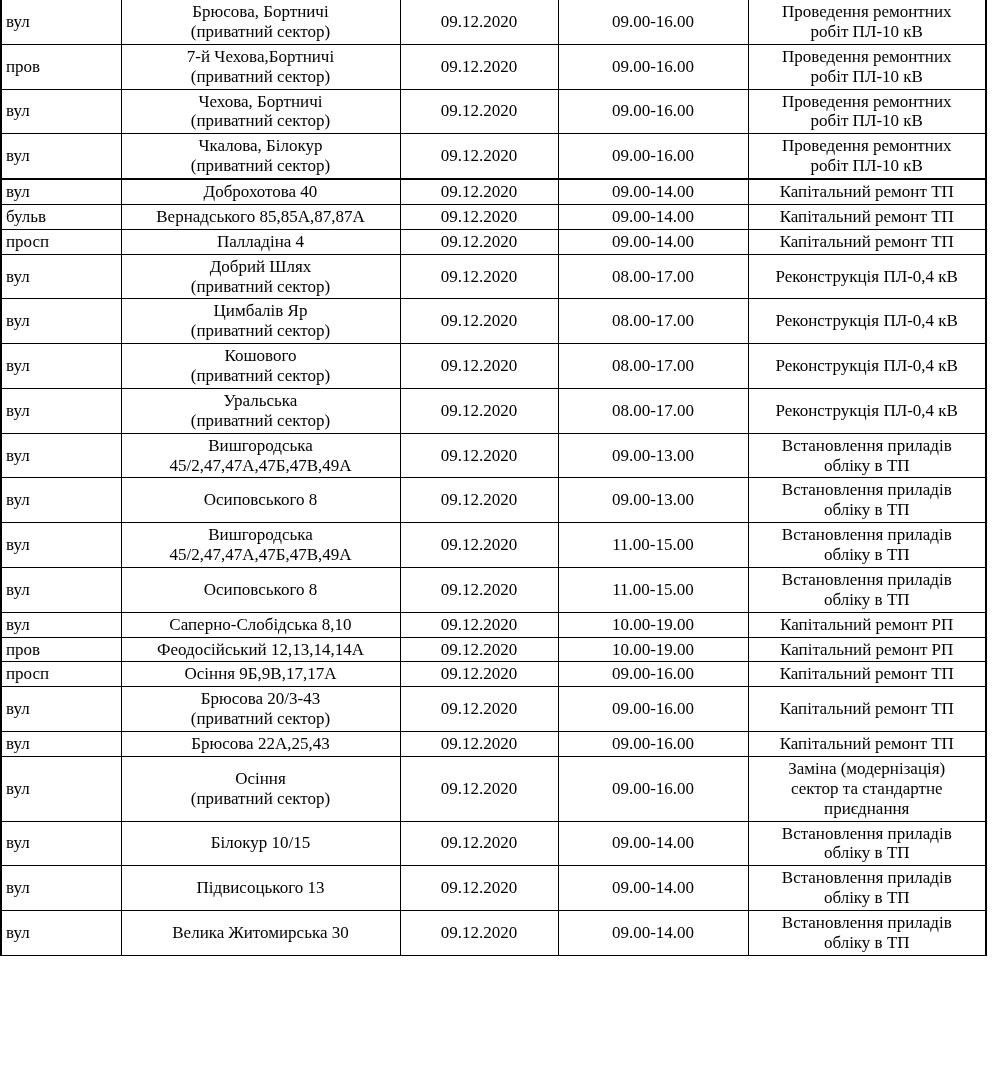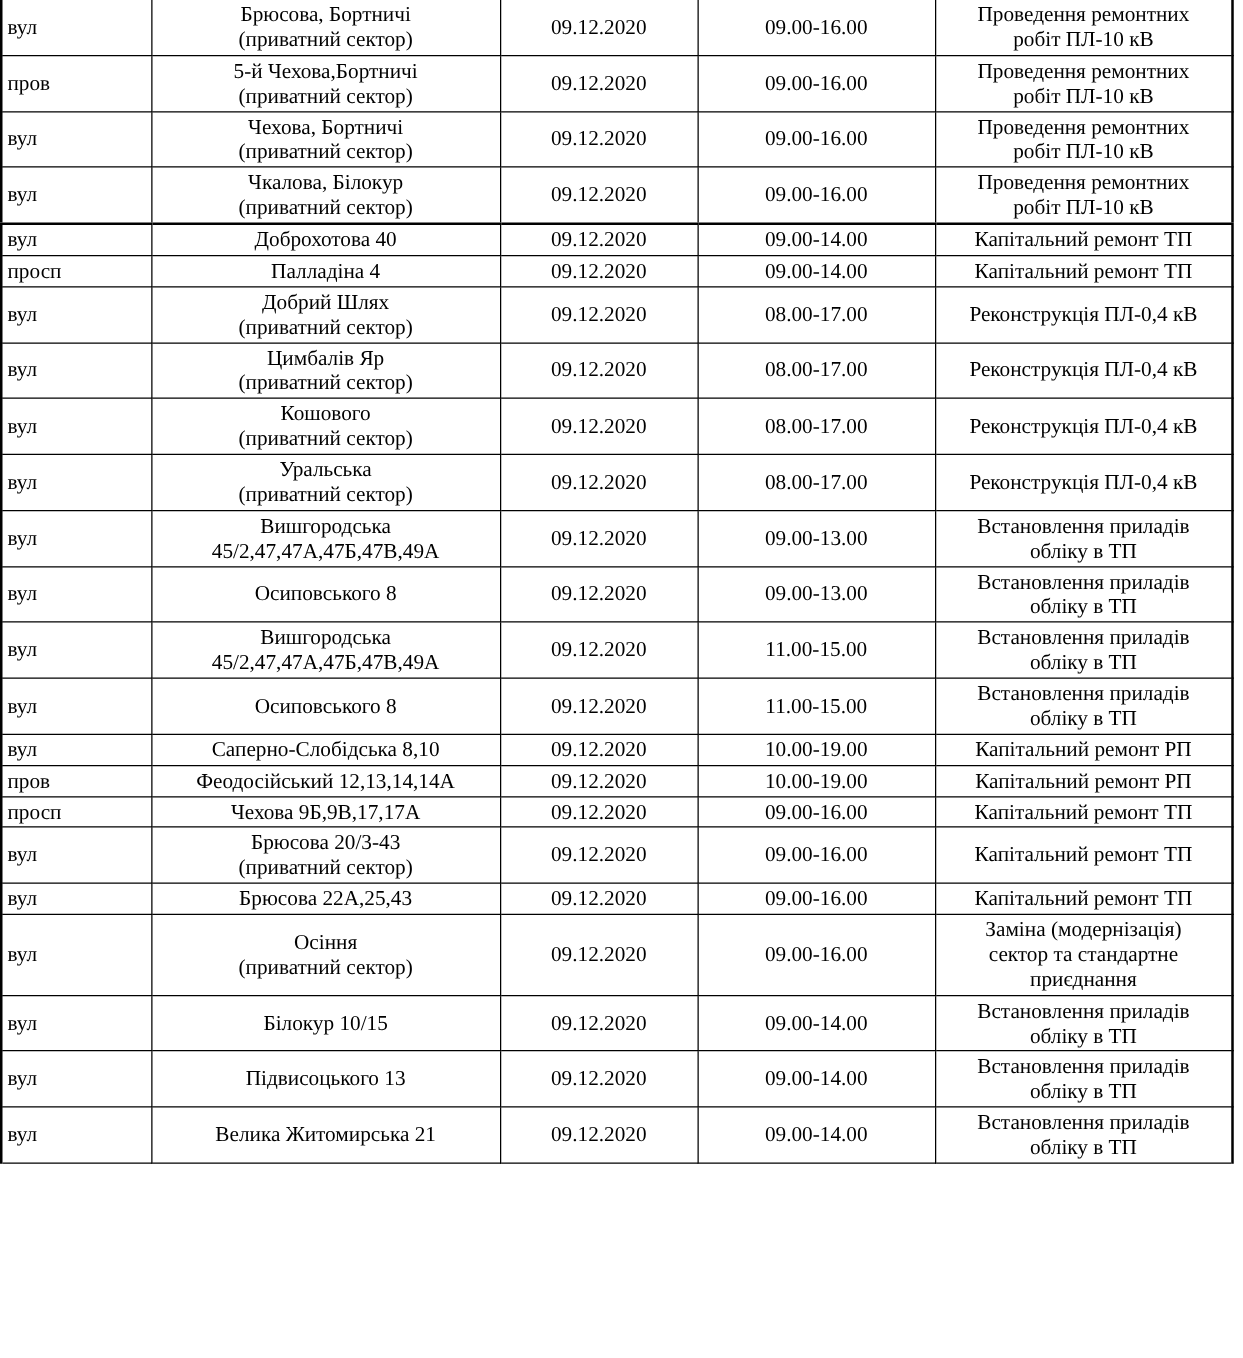--- a/index.html
+++ b/index.html
@@ -75,21 +75,21 @@
     <tbody id="table-body">
         <tr class=" first-row">
           <td class="type">вул</td>
           <td class="addr"><span>Брюсова, Бортничі</span><span class="addr-line2">(приватний сектор)</span></td>
           <td class="date">09.12.2020</td>
           <td class="time">09.00-16.00</td>
           <td class="work"><span>Проведення ремонтних</span><span class="addr-line2">робіт ПЛ-10 кВ</span></td>
         </tr>
         <tr>
           <td class="type">пров</td>
-          <td class="addr"><span>5-й Чехова,Бортничі</span><span class="addr-line2">(приватний сектор)</span></td>
+          <td class="addr"><span>7-й Чехова,Бортничі</span><span class="addr-line2">(приватний сектор)</span></td>
           <td class="date">09.12.2020</td>
           <td class="time">09.00-16.00</td>
           <td class="work"><span>Проведення ремонтних</span><span class="addr-line2">робіт ПЛ-10 кВ</span></td>
         </tr>
         <tr>
           <td class="type">вул</td>
           <td class="addr"><span>Чехова, Бортничі</span><span class="addr-line2">(приватний сектор)</span></td>
           <td class="date">09.12.2020</td>
           <td class="time">09.00-16.00</td>
           <td class="work"><span>Проведення ремонтних</span><span class="addr-line2">робіт ПЛ-10 кВ</span></td>
@@ -97,20 +97,27 @@
         <tr class=" thick-bottom">
           <td class="type">вул</td>
           <td class="addr"><span>Чкалова, Білокур</span><span class="addr-line2">(приватний сектор)</span></td>
           <td class="date">09.12.2020</td>
           <td class="time">09.00-16.00</td>
           <td class="work"><span>Проведення ремонтних</span><span class="addr-line2">робіт ПЛ-10 кВ</span></td>
         </tr>
         <tr>
           <td class="type">вул</td>
           <td class="addr"><span>Доброхотова 40</span></td>
+          <td class="date">09.12.2020</td>
+          <td class="time">09.00-14.00</td>
+          <td class="work"><span>Капітальний ремонт  ТП</span></td>
+        </tr>
+        <tr>
+          <td class="type">бульв</td>
+          <td class="addr"><span>Вернадського 85,85А,87,87А</span></td>
           <td class="date">09.12.2020</td>
           <td class="time">09.00-14.00</td>
           <td class="work"><span>Капітальний ремонт  ТП</span></td>
         </tr>
         <tr>
           <td class="type">просп</td>
           <td class="addr"><span>Палладіна 4</span></td>
           <td class="date">09.12.2020</td>
           <td class="time">09.00-14.00</td>
           <td class="work"><span>Капітальний ремонт  ТП</span></td>
@@ -180,21 +187,21 @@
         </tr>
         <tr>
           <td class="type">пров</td>
           <td class="addr"><span>Феодосійський 12,13,14,14А</span></td>
           <td class="date">09.12.2020</td>
           <td class="time">10.00-19.00</td>
           <td class="work"><span>Капітальний ремонт РП</span></td>
         </tr>
         <tr>
           <td class="type">просп</td>
-          <td class="addr"><span>Чехова 9Б,9В,17,17А</span></td>
+          <td class="addr"><span>Осіння 9Б,9В,17,17А</span></td>
           <td class="date">09.12.2020</td>
           <td class="time">09.00-16.00</td>
           <td class="work"><span>Капітальний ремонт ТП</span></td>
         </tr>
         <tr>
           <td class="type">вул</td>
           <td class="addr"><span>Брюсова 20/3-43</span><span class="addr-line2">(приватний сектор)</span></td>
           <td class="date">09.12.2020</td>
           <td class="time">09.00-16.00</td>
           <td class="work"><span>Капітальний ремонт ТП</span></td>
@@ -222,20 +229,20 @@
         </tr>
         <tr>
           <td class="type">вул</td>
           <td class="addr"><span>Підвисоцького 13</span></td>
           <td class="date">09.12.2020</td>
           <td class="time">09.00-14.00</td>
           <td class="work"><span>Встановлення приладів</span><span class="addr-line2">обліку в ТП</span></td>
         </tr>
         <tr>
           <td class="type">вул</td>
-          <td class="addr"><span>Велика Житомирська 21</span></td>
+          <td class="addr"><span>Велика Житомирська 30</span></td>
           <td class="date">09.12.2020</td>
           <td class="time">09.00-14.00</td>
           <td class="work"><span>Встановлення приладів</span><span class="addr-line2">обліку в ТП</span></td>
         </tr>
       </tbody>
   </table>
 </div>
 
 </body></html>

